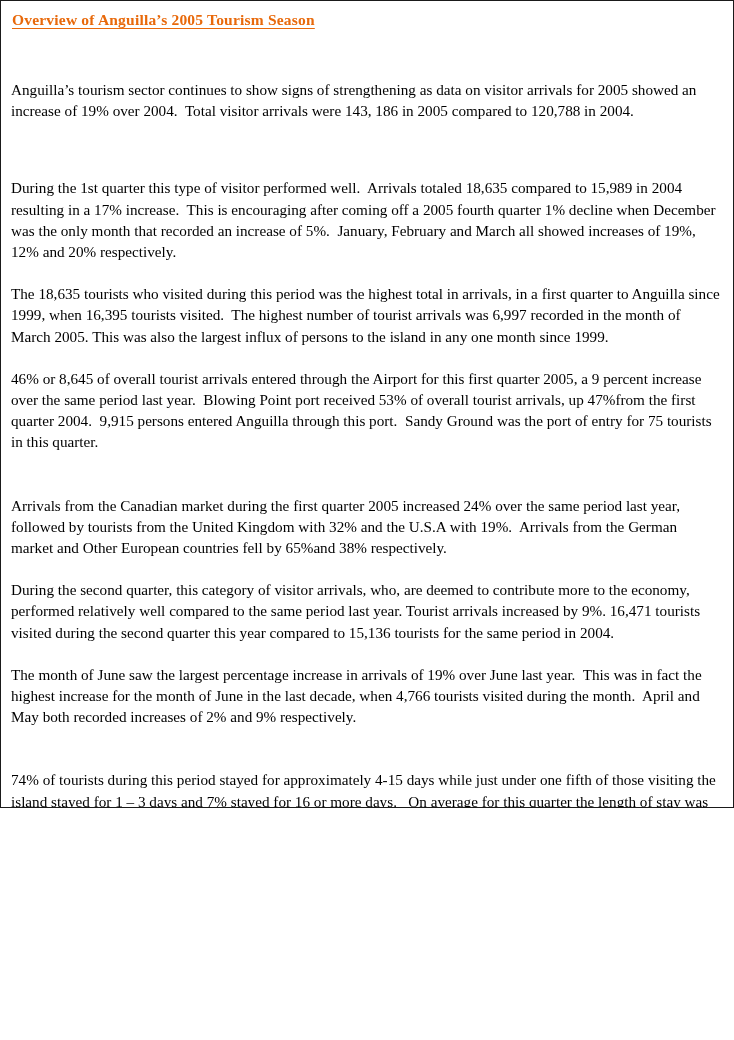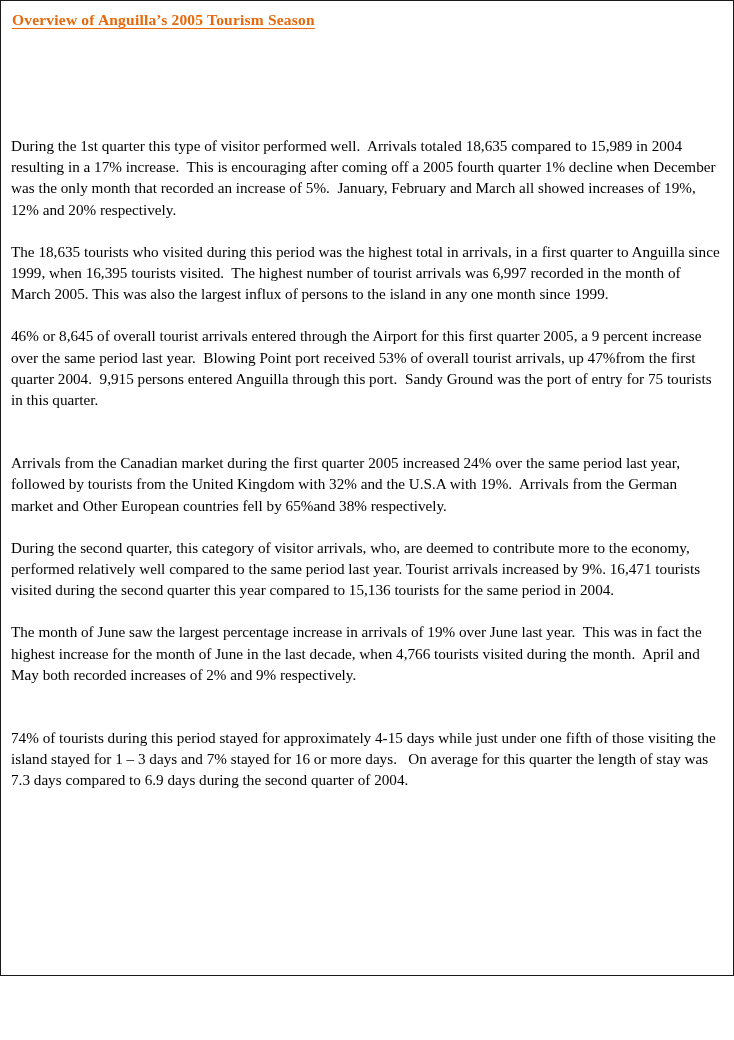--- a/index.html
+++ b/index.html
@@ -3,21 +3,21 @@
 <meta charset="utf-8">
 <style>
   html, body {
     margin: 0;
     padding: 0;
     background: #ffffff;
   }
   .page {
     position: relative;
     width: 734px;
-    height: 976px;
+    height: 808px;
     box-sizing: border-box;
     background: #ffffff;
     border: 1px solid #1a1a1a;
     overflow: hidden;
     font-family: "Liberation Serif", "DejaVu Serif", serif;
   }
   .content {
     padding: 9px 12px 0 10px;
   }
   .doc-title {
@@ -76,20 +76,21 @@
 
 <div class="page">
   <div class="content">
 
     <div class="title-row">
       <h1 class="doc-title">Overview of Anguilla’s 2005 Tourism Season</h1>
     </div>
 
     <div class="spacer-lg"></div>
 
+    <p class="body-par">Anguilla’s tourism sector continues to show signs of strengthening as data on visitor arrivals for 2005 showed an increase of 19% over 2004.  Total visitor arrivals were 143, 186 in 2005 compared to 120,788 in 2004.</p>
 
     <div class="spacer-heading"></div>
 
 
     <div class="spacer-small"></div>
 
     <p class="body-par">During the 1st quarter this type of visitor performed well.  Arrivals totaled 18,635 compared to 15,989 in 2004 resulting in a 17% increase.  This is encouraging after coming off a 2005 fourth quarter 1% decline when December was the only month that recorded an increase of 5%.  January, February and March all showed increases of 19%, 12% and 20% respectively.</p>
     <div class="spacer-par"></div>
 
     <p class="body-par">The 18,635 tourists who visited during this period was the highest total in arrivals, in a first quarter to Anguilla since 1999, when 16,395 tourists visited.  The highest number of tourist arrivals was 6,997 recorded in the month of March 2005. This was also the largest influx of persons to the island in any one month since 1999.</p>

